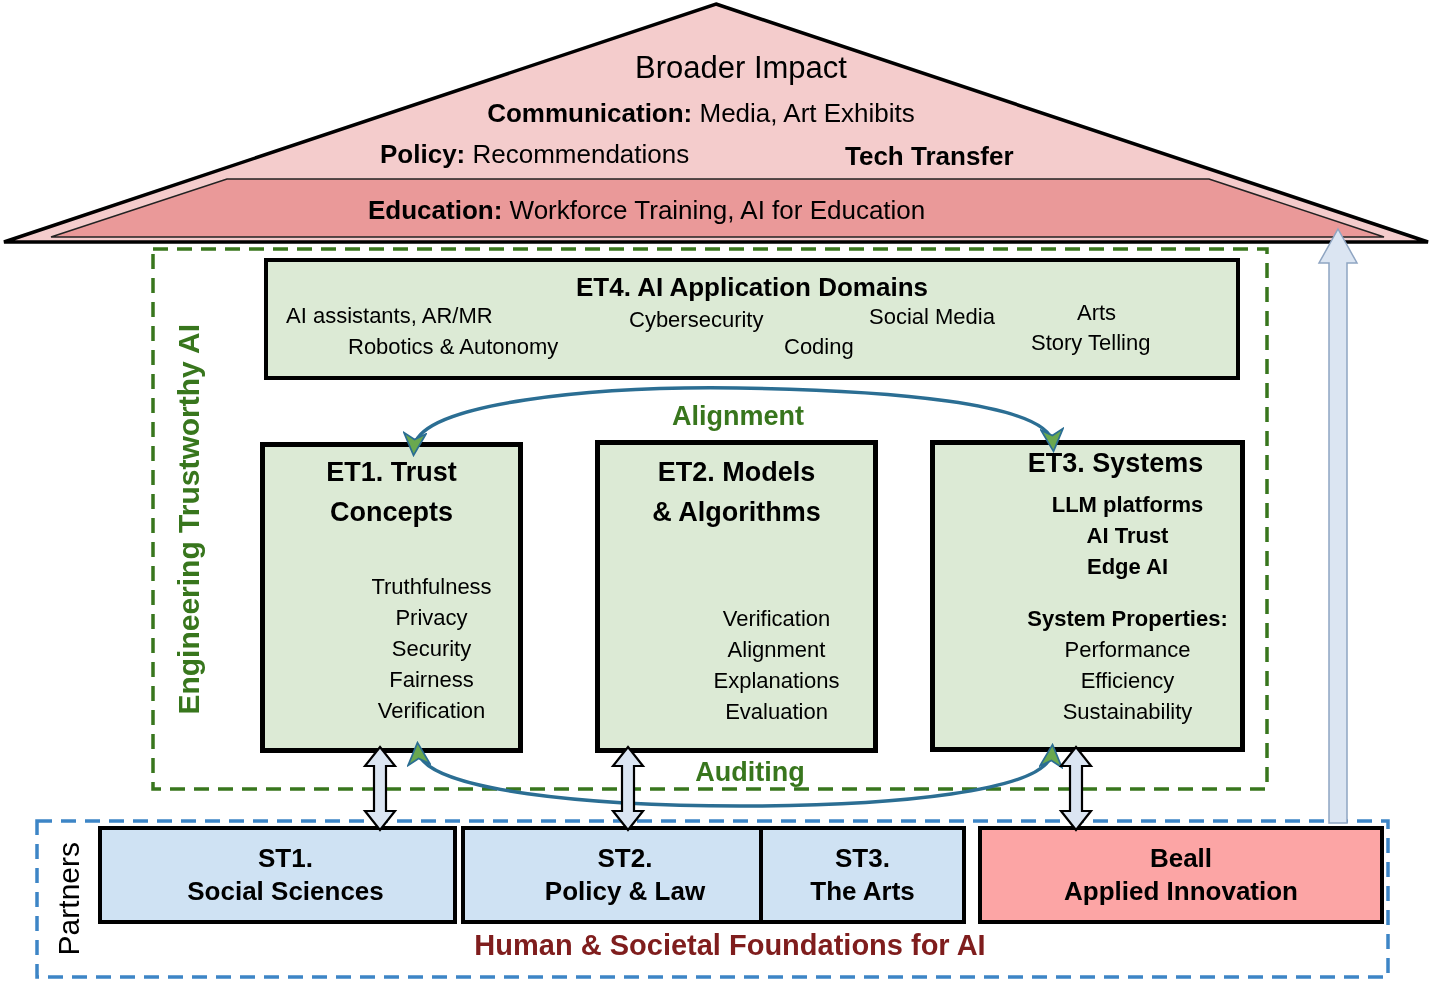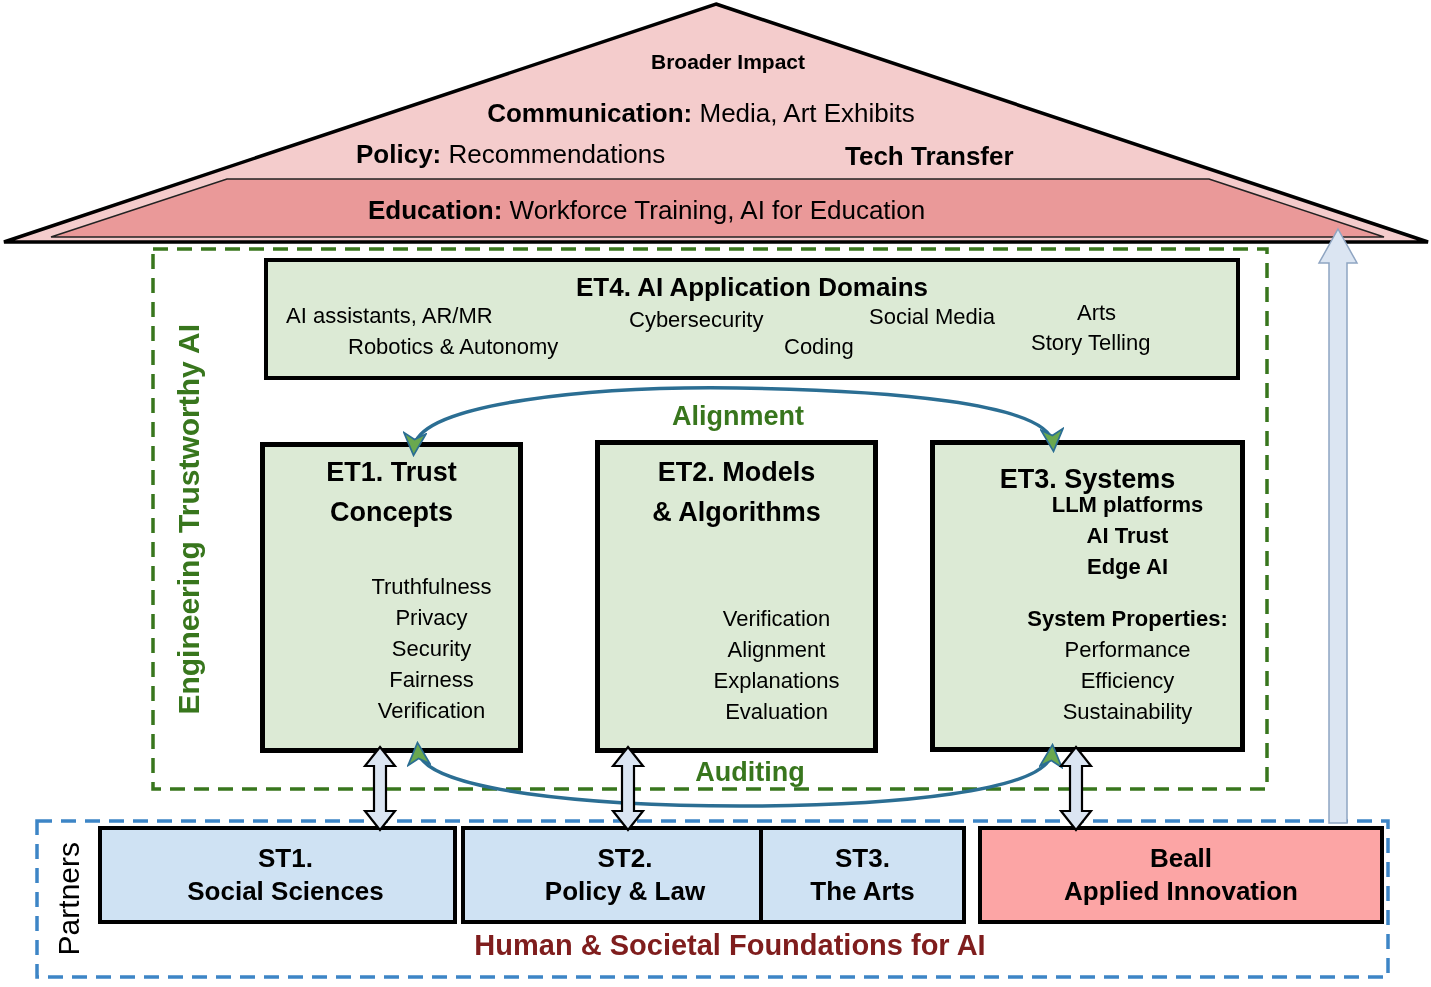--- a/index.html
+++ b/index.html
@@ -2,24 +2,24 @@
 <html><head>
 <meta charset="utf-8">
 <style>
   html,body{margin:0;padding:0;background:#ffffff;}
   #canvas{
     position:relative;width:1431px;height:987px;overflow:hidden;background:#ffffff;
     font-family:"Liberation Sans","DejaVu Sans",sans-serif;color:#000;
   }
   .abs{position:absolute;}
   svg.layer{position:absolute;left:0;top:0;pointer-events:none;}
-  .roof-title{left:228px;top:50px;width:1000px;text-align:center;font-size:21px;font-weight:bold;}
+  .roof-title{left:241px;top:50px;width:1000px;text-align:center;font-size:31px;font-weight:normal;}
   .roof-line{font-size:26px;white-space:nowrap;}
   .roof-comm{left:201px;top:98px;width:1000px;text-align:center;}
-  .roof-policy{left:356px;top:139px;}
+  .roof-policy{left:380px;top:139px;}
   .roof-tech{left:845px;top:141px;font-weight:bold;}
   .roof-edu{left:368px;top:195px;}
   .b{font-weight:bold;}
   .vlabel{display:flex;align-items:center;justify-content:center;}
   .vlabel span{writing-mode:vertical-rl;transform:rotate(180deg);white-space:nowrap;}
   .eng-label{left:160px;top:252px;width:58px;height:534px;color:#38761D;font-size:30px;font-weight:bold;}
   .partners-label{left:42px;top:824px;width:54px;height:150px;font-size:30px;}
   .etbox{background:#DCEAD5;border:5px solid #000;}
   .et4{left:264px;top:258px;width:968px;height:114px;border-width:4px;}
   .et4-title{left:0;top:10px;width:100%;text-align:center;font-size:26px;font-weight:bold;}
@@ -108,21 +108,21 @@
     </div>
     <div class="abs etlist" style="top:158px;">
       <div>Verification</div>
       <div>Alignment</div>
       <div>Explanations</div>
       <div>Evaluation</div>
     </div>
   </div>
 
   <div class="abs etbox et3">
-    <div class="abs ettitle" style="top:16px;line-height:36px;">ET3. Systems</div>
+    <div class="abs ettitle" style="top:0;line-height:36px;margin-left:28px;">ET3. Systems</div>
     <div class="abs etlist" style="top:44px;">
       <div class="b">LLM platforms</div>
       <div class="b">AI Trust</div>
       <div class="b">Edge AI</div>
     </div>
     <div class="abs etlist b" style="top:158px;">System Properties:</div>
     <div class="abs etlist" style="top:189px;">
       <div>Performance</div>
       <div>Efficiency</div>
       <div>Sustainability</div>

